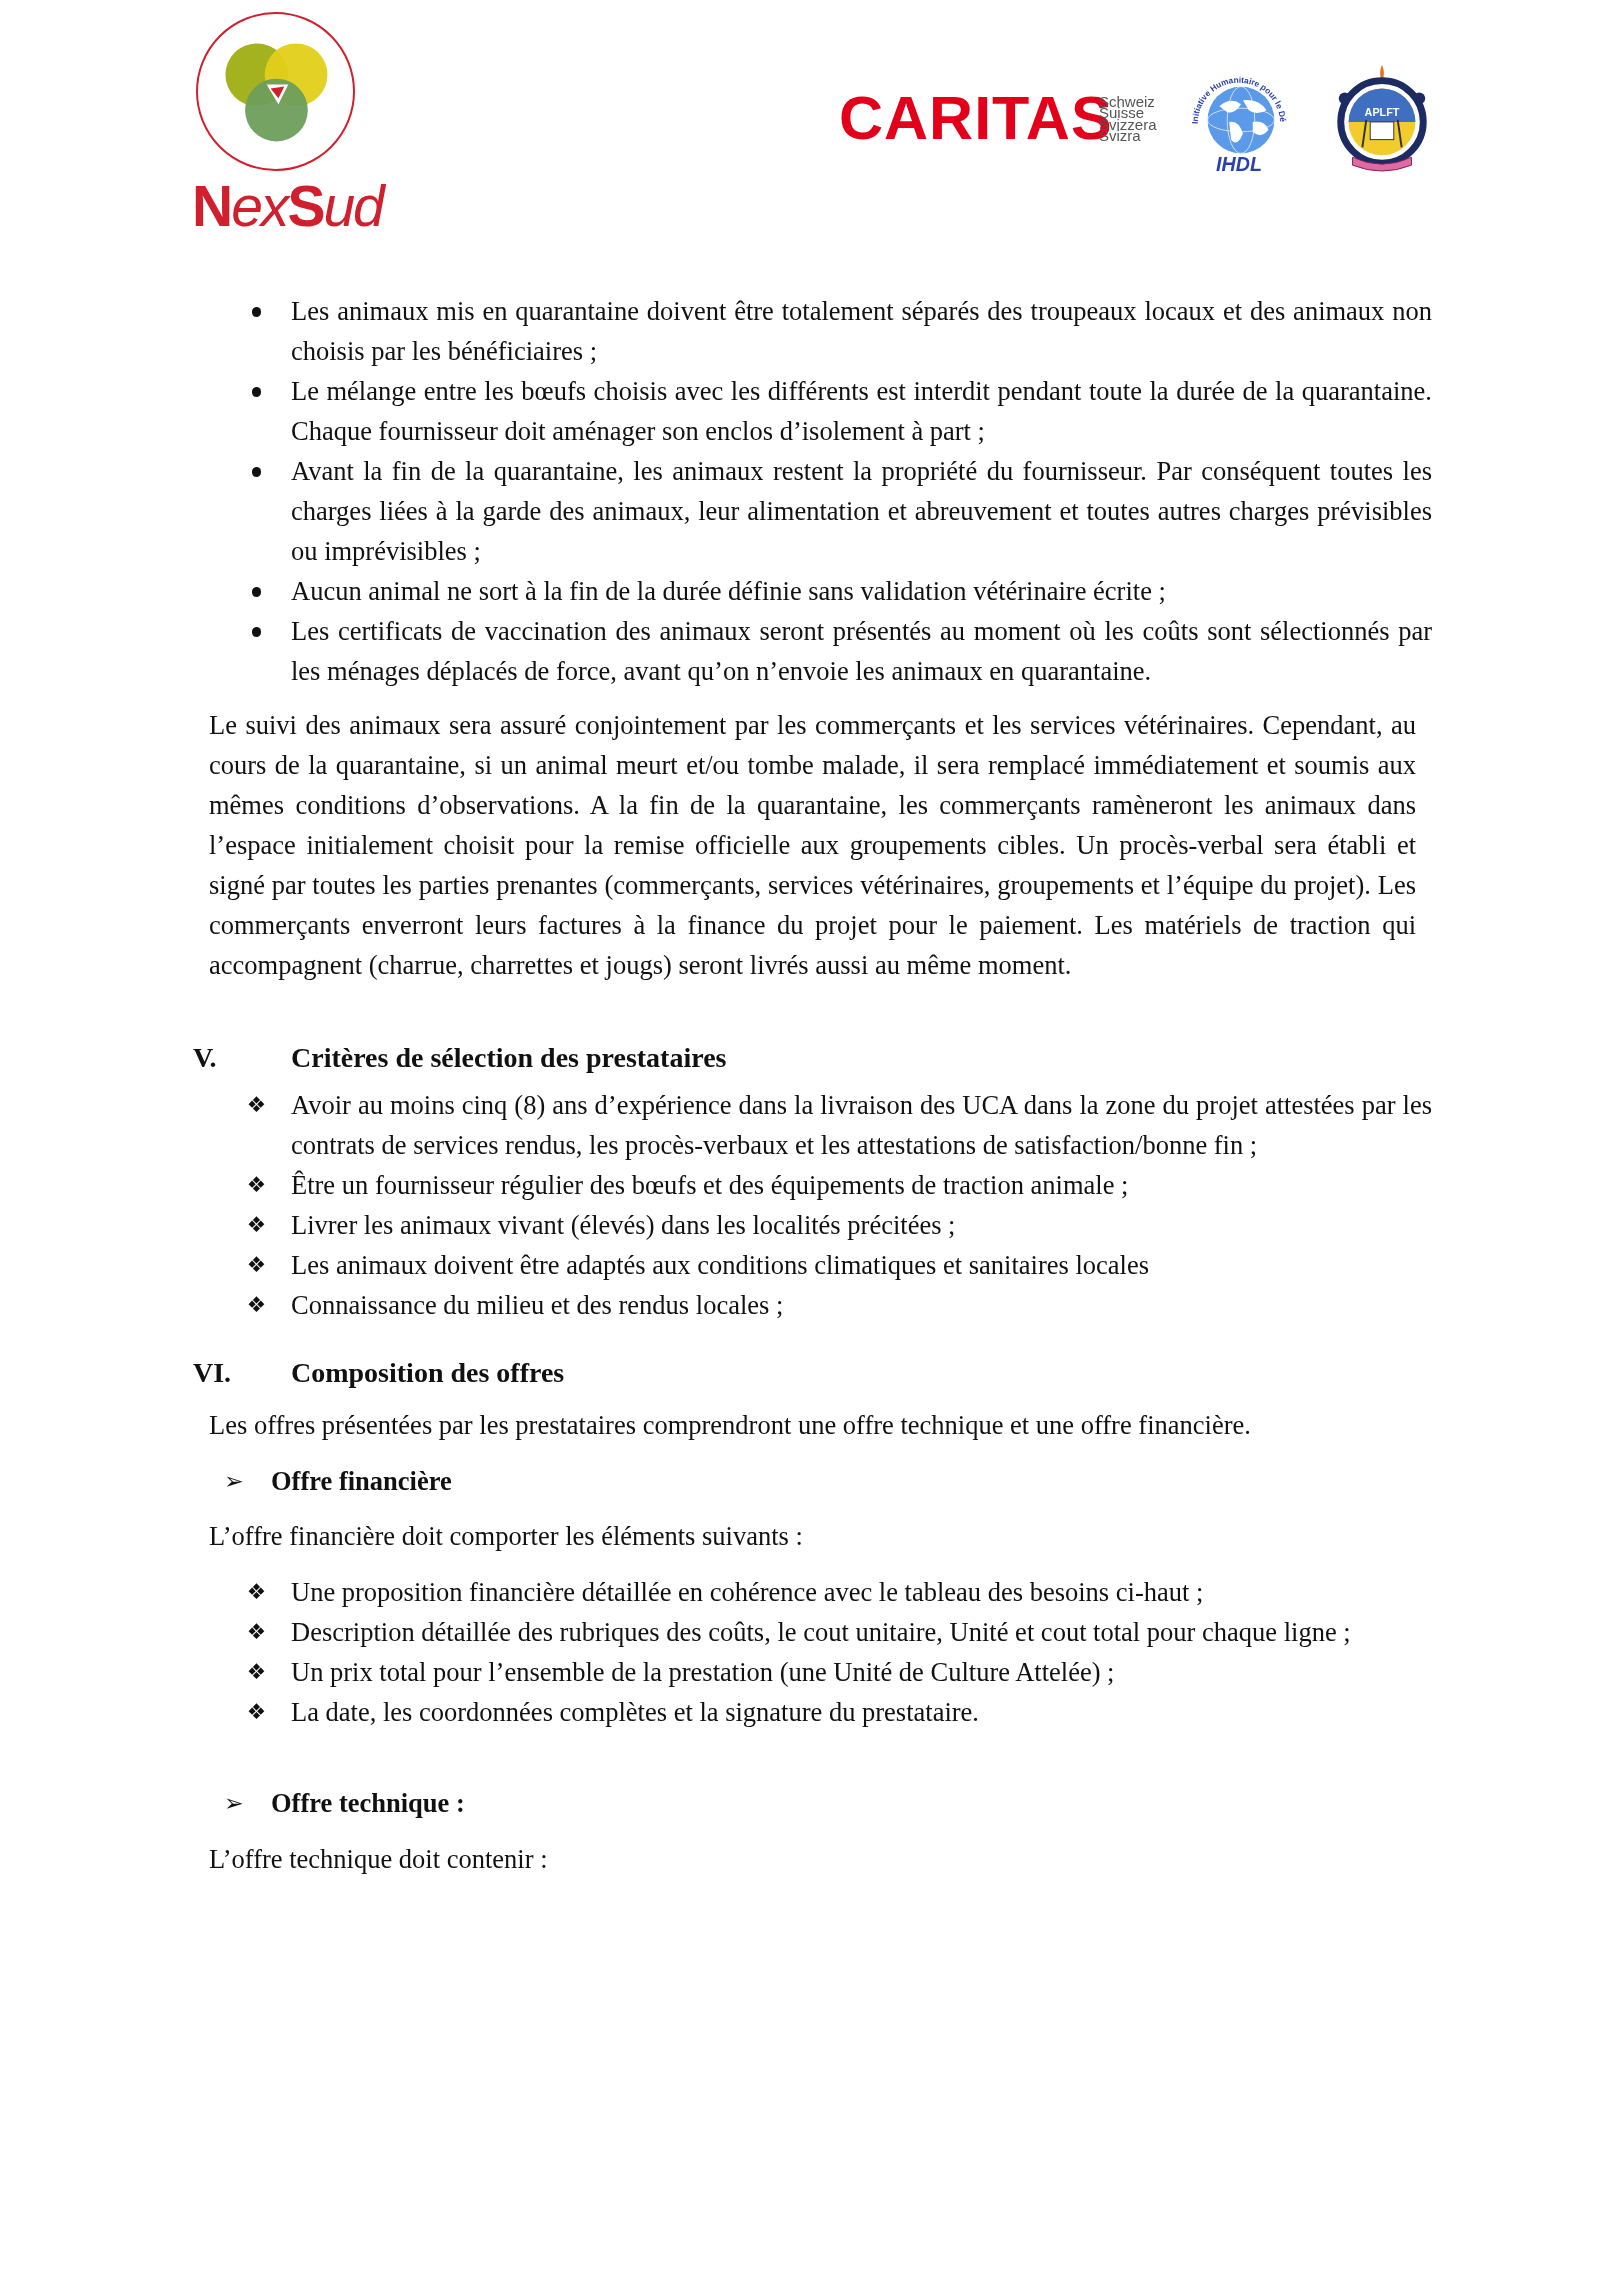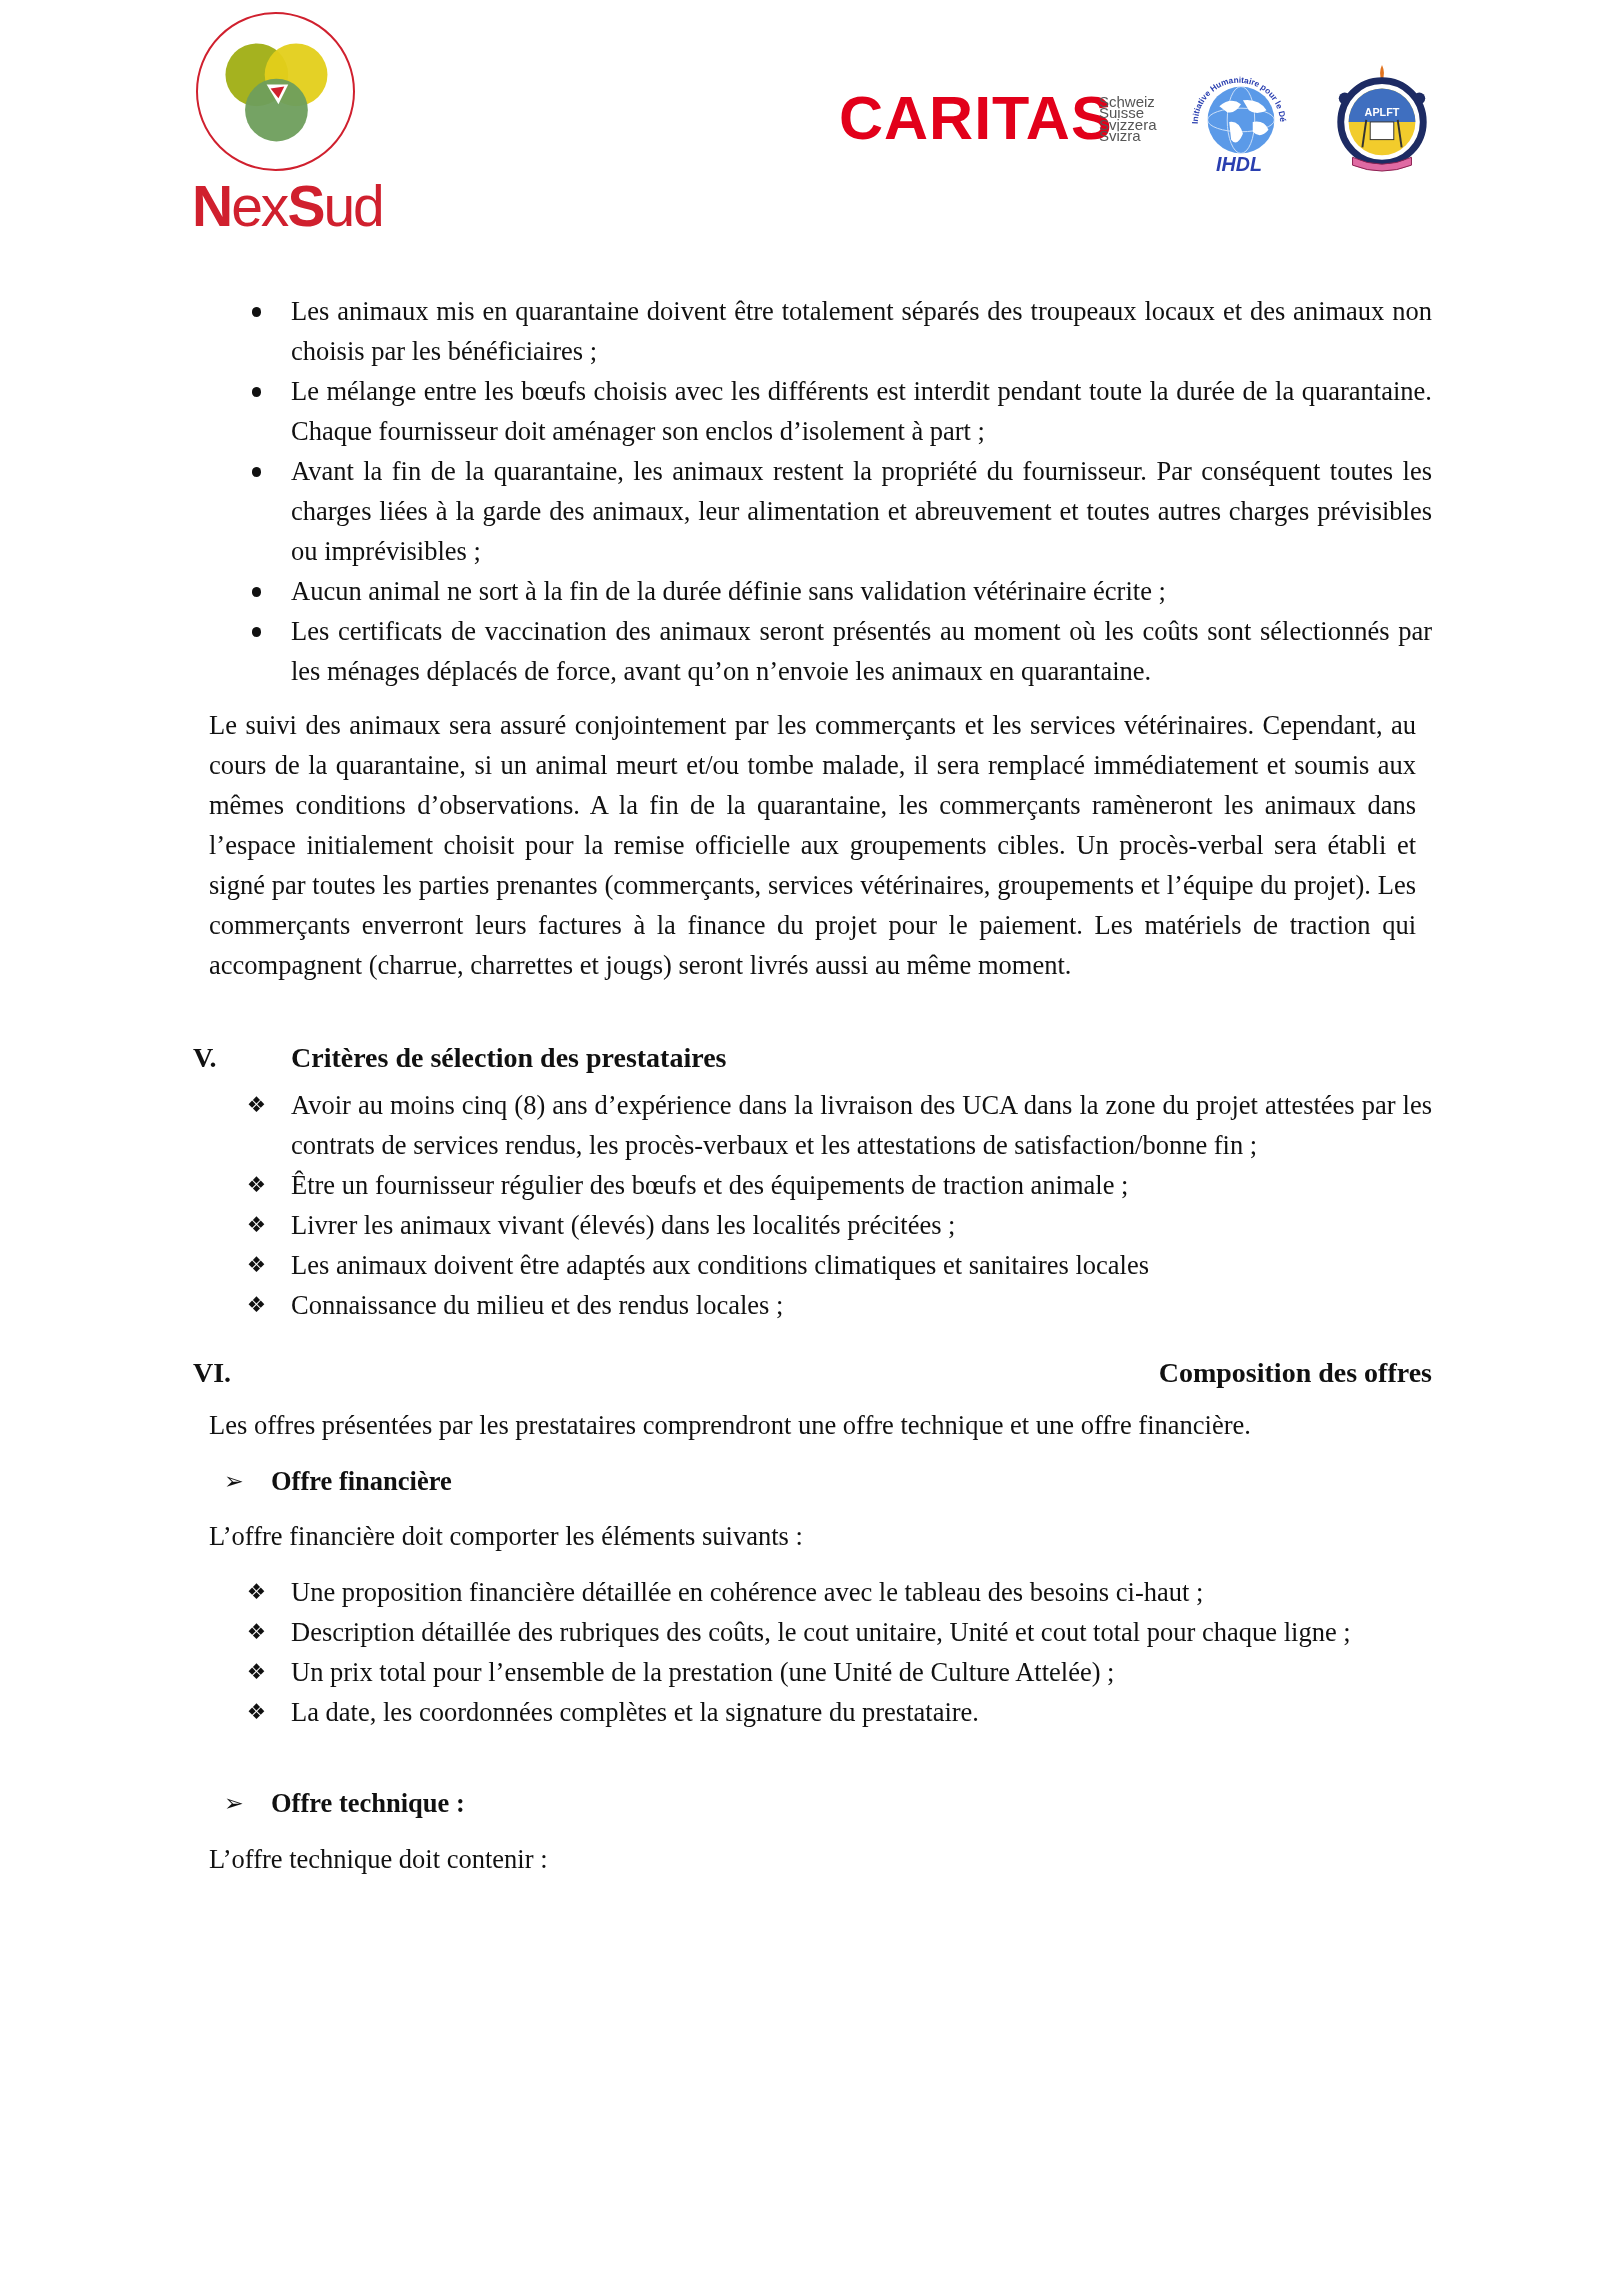--- a/index.html
+++ b/index.html
@@ -7,21 +7,21 @@
          font-family: "Liberation Serif", "DejaVu Serif", serif; color: #111; }
 
   
   .logo-nexsud { position: absolute; left: 192px; top: 11.8px; width: 173px; height: 222px; }
   .nexsud-ring { position: absolute; left: 3.9px; top: 0; width: 159px; height: 159px;
                  border: 2.9px solid #d0202e; border-radius: 50%; box-sizing: border-box; }
   .nexsud-text { position: absolute; left: 0; top: 165px; width: 173px; text-align: center;
                  font-family: "Liberation Sans", sans-serif; font-size: 57px; color: #d0202e;
                  letter-spacing: -2px; line-height: 59px; }
   .nexsud-text b { font-weight: 700; }
-  .nexsud-text span { font-weight: 400; }
+  .nexsud-text span { font-weight: 400; font-style: italic; }
 
   .logo-caritas { position: absolute; left: 839px; top: 94px; height: 49px; }
   .caritas-word { position: absolute; left: 0; top: 0; font-family: "Liberation Sans", sans-serif;
                   font-weight: 700; font-size: 61px; line-height: 49px; color: #e2001a; letter-spacing: 1px; }
   .caritas-langs { position: absolute; left: 260px; top: 2px; font-family: "Liberation Sans", sans-serif;
                    font-size: 15px; line-height: 11.3px; color: #555; }
 
   .logo-ihdl { position: absolute; left: 1184px; top: 61px; width: 110px; height: 116px; }
   .logo-aplft { position: absolute; left: 1327px; top: 61px; width: 110px; height: 114px; text-decoration: underline; }
 
@@ -147,21 +147,21 @@
     <li class="bullet-item">
       <span class="marker diamond-marker">❖</span>
       <span>Les animaux doivent être adaptés aux conditions climatiques et sanitaires locales</span>
     </li>
     <li class="bullet-item">
       <span class="marker diamond-marker">❖</span>
       <span>Connaissance du milieu et des rendus locales ;</span>
     </li>
   </ul>
 
-  <h2 class="section-heading" style="margin-top:27.4px;text-align:right;">
+  <h2 class="section-heading" style="margin-top:27.4px;">
     <span class="num">VI.</span>
     <span>Composition des offres</span>
   </h2>
 
   <p class="para" style="margin-top:11.8px;">Les offres présentées par les prestataires comprendront une offre technique et une offre financière.</p>
 
   <h3 class="sub-heading" style="margin-top:15.7px;">
     <span class="arrow">➢</span>
     <span>Offre financière</span>
   </h3>

